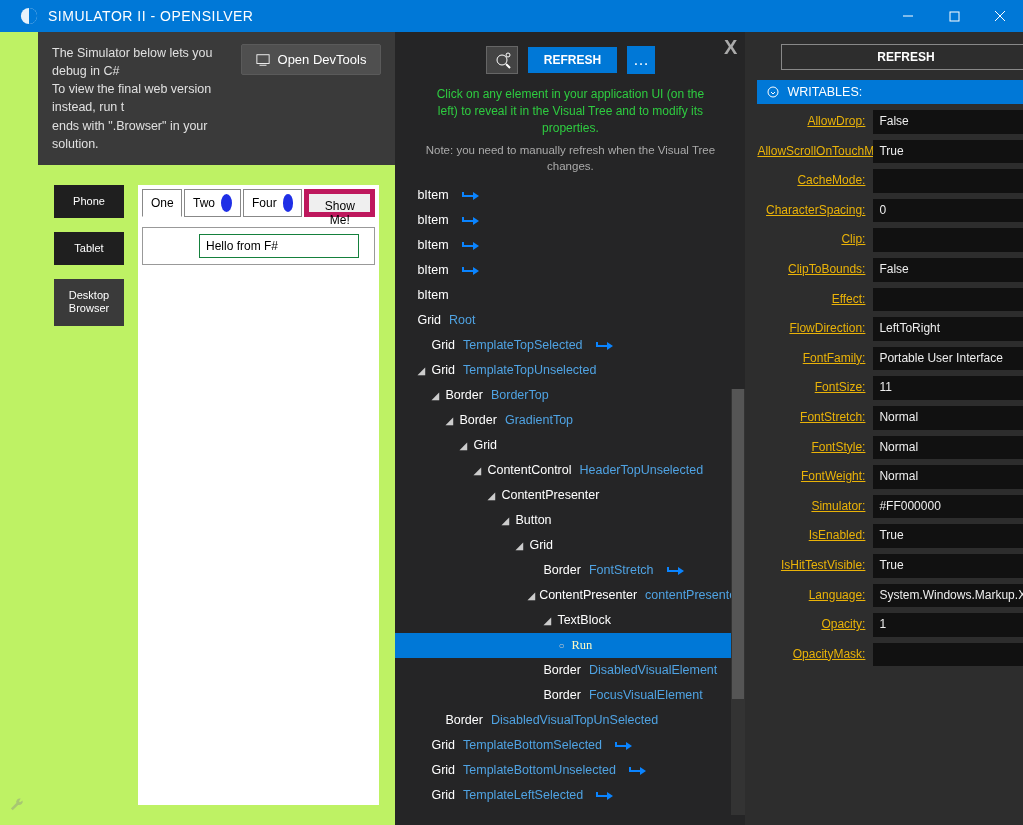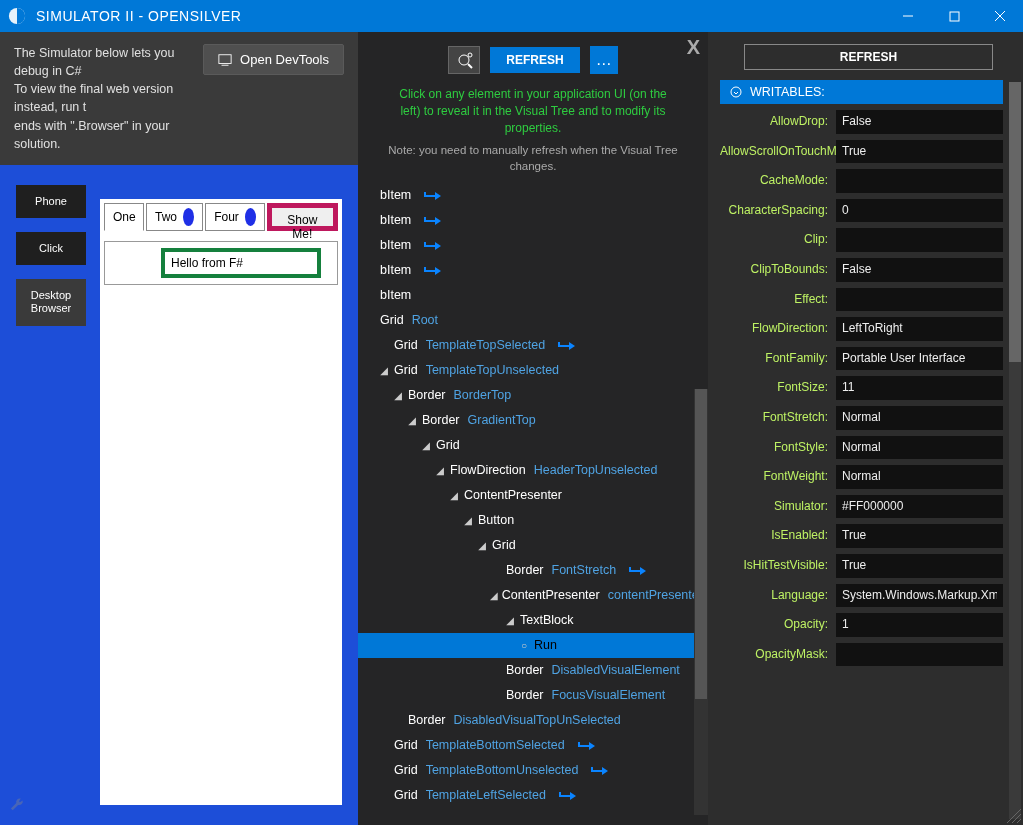--- a/index.html
+++ b/index.html
@@ -1,77 +1,77 @@
 <!DOCTYPE html>
 <html><head>
 <meta charset="utf-8">
 <style>
 * { margin: 0; padding: 0; box-sizing: border-box; font-family: "Segoe UI", Arial, sans-serif; }
 html, body { width: 1023px; height: 825px; overflow: hidden; background: #1a1a1a; color: #fff; }
 
-.titlebar { height: 32px; background: #0078D7; display: flex; align-items: center; padding-left: 8px; }
+.titlebar { height: 32px; background: #0078D7; display: flex; align-items: center; padding-left: 20px; }
 .titlebar .logo { width: 18px; height: 18px; margin-right: 10px; }
 .titlebar .title { font-size: 14px; letter-spacing: 0.5px; flex: 1; color: #fff; }
 .winbtns { display: flex; height: 100%; }
 .winbtn { width: 46px; display: flex; align-items: center; justify-content: center; color: #fff; font-size: 12px; }
 
 .main { display: flex; height: calc(100% - 32px); }
 
 
-.left { width: 420px; background: #1d4ed8; display: flex; flex-direction: column; }
+.left { width: 420px; background: #bef264; display: flex; flex-direction: column; padding-left: 38px; }
 .left-top { background: #3a3a3a; padding: 12px 14px; display: flex; align-items: flex-start; gap: 12px; }
 .left-top .hint { font-size: 12.5px; color: #e0e0e0; line-height: 1.45; flex: 1; }
 .devtools-btn { background: #4f4f4f; border: 1px solid #5a5a5a; color: #fff; padding: 7px 14px; font-size: 13px; display: flex; align-items: center; gap: 8px; border-radius: 2px; }
 .devtools-btn .icon { width: 14px; height: 14px; }
 
 .left-body { flex: 1; display: flex; padding: 20px 16px; gap: 14px; }
 .device-btns { display: flex; flex-direction: column; gap: 14px; width: 70px; }
 .device-btn { background: #1f1f1f; color: #fff; font-size: 11px; padding: 10px 6px; text-align: center; border: none; line-height: 1.2; }
 .device-btn.active { background: #3a3a3a; }
 
-.sim-canvas { flex: 1; background: #fff; color: #000; padding: 4px; margin-top: 14px; }
+.sim-canvas { flex: 1; background: #fff; color: #000; padding: 4px; }
 .tabstrip { display: flex; gap: 2px; }
 .tabbtn { border: 1px solid #888; background: #fff; padding: 4px 8px; font-size: 12px; display: flex; align-items: center; gap: 6px; min-width: 40px; }
 .tabbtn.sel { border-bottom-color: #fff; }
 .dot { width: 18px; height: 18px; background: #1f2fe6; border-radius: 50%; }
 .showme { border: 5px solid #be185d; background: #efefef; padding: 5px 8px; font-size: 12px; margin-left: auto; height: 28px; align-self: flex-start; }
 .tab-content { border: 1px solid #999; margin-top: 10px; padding: 6px; }
-.tab-inner { border: 4px solid #15803d; padding: 4px 6px; font-size: 12px; width: 160px; margin-left: 50px; }
+.tab-inner { border: 1px solid #15803d; padding: 4px 6px; font-size: 12px; width: 160px; margin-left: 50px; }
 
 
 .mid { width: 350px; background: #252526; display: flex; flex-direction: column; position: relative; }
 .mid-top { display: flex; align-items: center; justify-content: center; gap: 10px; padding: 14px 12px 8px; position: relative; }
 .closex { position: absolute; top: 4px; right: 8px; font-size: 20px; font-weight: bold; color: #aaa; }
 .iconbtn { background: #444; border: 1px solid #666; color: #fff; width: 32px; height: 28px; display: flex; align-items: center; justify-content: center; font-size: 14px; }
 .refreshbtn { background: #0078D7; color: #fff; border: none; padding: 6px 16px; font-size: 12px; font-weight: 600; }
 .dotsbtn { background: #0078D7; border: none; color: #fff; width: 28px; height: 28px; font-size: 16px; }
 .mid-hint { color: #2ecc40; font-size: 12px; text-align: center; padding: 4px 32px 6px; line-height: 1.4; }
 .mid-note { color: #aaa; font-size: 11.5px; text-align: center; padding: 0 28px 8px; line-height: 1.4; }
 
 .tree { flex: 1; overflow: hidden; font-size: 12.5px; position: relative; }
 .tree-inner { padding-bottom: 8px; }
 .node { display: flex; align-items: center; height: 25px; padding-right: 8px; white-space: nowrap; }
 .node .exp { width: 12px; text-align: center; color: #ccc; font-size: 10px; margin-right: 4px; }
 .node .nm { color: #fff; }
 .node .nm2 { color: #4fa3e3; margin-left: 8px; }
 .node.selected { background: #0078D7; }
-.node.selected .nm, .node.selected .nm2 { color: #000000; }
+.node.selected .nm, .node.selected .nm2 { color: #fef9c3; font-family: Liberation Serif, serif; }
 .node .flow { margin-left: 12px; }
 .node .flow svg { vertical-align: middle; }
 .mid-scroll { position: absolute; right: 0; top: 206px; width: 14px; bottom: 10px; background: #333; }
 .mid-thumb { position: absolute; right: 1px; top: 0; width: 12px; height: 310px; background: #555; }
 
 
 .right { flex: 1; background: #2d2d2d; display: flex; flex-direction: column; position: relative; }
 .right-top { padding: 12px 30px 10px 36px; }
 .refresh2 { width: 100%; background: transparent; border: 1px solid #888; color: #fff; padding: 5px; font-size: 12px; font-weight: 600; }
 .section-hdr { background: #0078D7; color: #fff; padding: 5px 10px; font-size: 12.5px; display: flex; align-items: center; gap: 8px; margin: 0 20px 0 12px; }
 .props { padding: 6px 20px 6px 12px; }
 .prow { display: flex; align-items: flex-start; margin-bottom: 6px; }
-.plabel { width: 116px; text-align: right; color: #bef264; font-size: 12px; padding-top: 4px; padding-right: 8px; line-height:1.2; }
+.plabel { width: 116px; text-align: right; color: #eab308; font-size: 12px; padding-top: 4px; padding-right: 8px; line-height:1.2;text-decoration:underline; }
 .pval { flex: 1; background: #111; color: #eee; font-size: 12px; padding: 4px 6px; min-height: 22px; border: none; line-height:1.3; }
 .right-scroll { position: absolute; right: 2px; top: 50px; width: 12px; bottom: 6px; background: #3a3a3a; }
 .right-thumb { position: absolute; right: 2px; top: 50px; width: 12px; height: 280px; background: #666; }
 
 .statusbar { position: absolute; left: 10px; bottom: 8px; }
 .wrench { width: 18px; height: 18px; opacity: .4; }
 .resize-grip { position: absolute; right:2px; bottom:2px; width:14px; height:14px; }
 </style>
 </head>
 <body>
@@ -113,21 +113,21 @@
         <svg class="icon" viewBox="0 0 16 16">
             <rect x="1" y="2" width="14" height="10" fill="none" stroke="#fff"></rect>
             <line x1="4" y1="14" x2="12" y2="14" stroke="#fff"></line>
           </svg>
         <span>Open DevTools</span>
       </button>
     </div>
     <div class="left-body">
       <div class="device-btns">
         <button class="device-btn">Phone</button>
-        <button class="device-btn">Click</button>
+        <button class="device-btn">Tablet</button>
         <button class="device-btn active" style="white-space:pre-line">Desktop Browser</button>
       </div>
       <div class="sim-canvas">
         <div class="tabstrip">
           <div class="tabbtn sel">
               <span>One</span>
             </div>
           <div class="tabbtn">
               <span>Two</span>
               <span class="dot"></span>
@@ -229,21 +229,21 @@
             <span class="exp">◢</span>
             <span class="nm">Border</span>
             <span class="nm2">GradientTop</span>
           </div>
           <div class="node" style="padding-left: 62px;">
             <span class="exp">◢</span>
             <span class="nm">Grid</span>
           </div>
           <div class="node" style="padding-left: 76px;">
             <span class="exp">◢</span>
-            <span class="nm">FlowDirection</span>
+            <span class="nm">ContentControl</span>
             <span class="nm2">HeaderTopUnselected</span>
           </div>
           <div class="node" style="padding-left: 90px;">
             <span class="exp">◢</span>
             <span class="nm">ContentPresenter</span>
           </div>
           <div class="node" style="padding-left: 104px;">
             <span class="exp">◢</span>
             <span class="nm">Button</span>
           </div>

